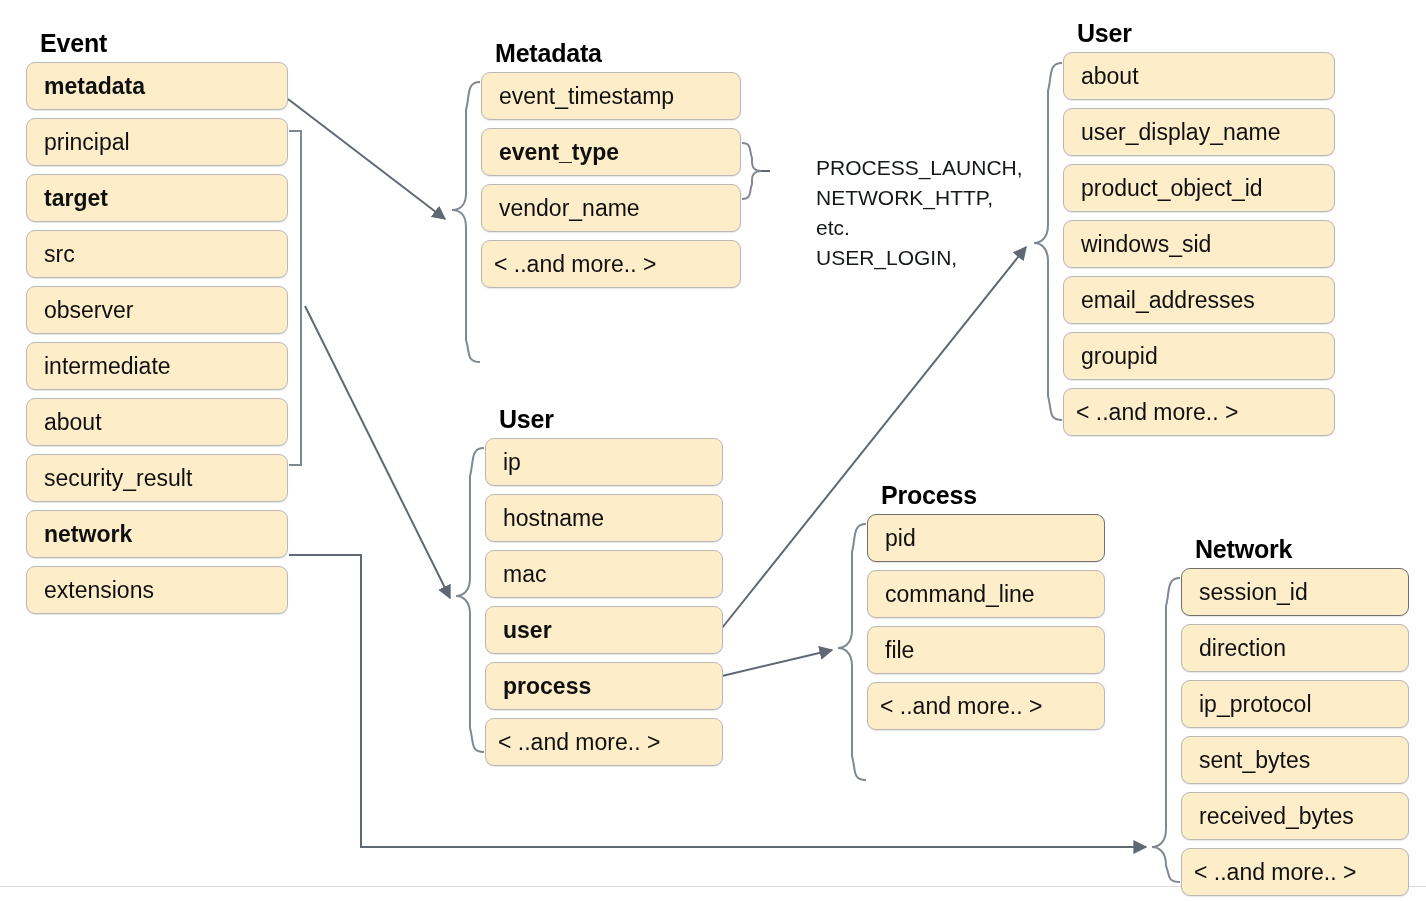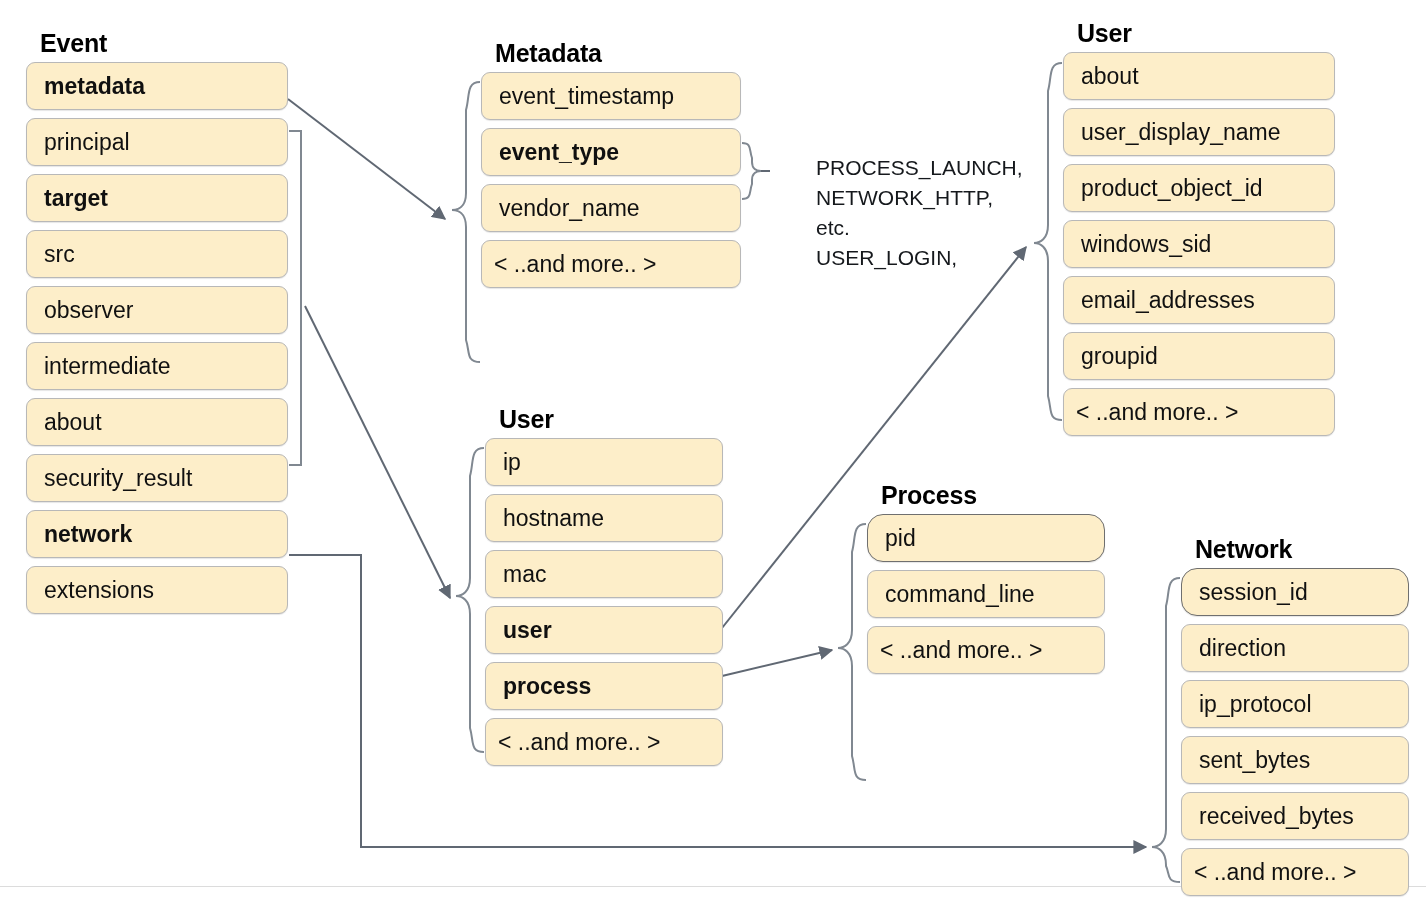--- a/index.html
+++ b/index.html
@@ -63,21 +63,20 @@
     white-space: nowrap;
   }
   .field.bold {
     font-weight: bold;
   }
   .field.more {
     padding-left: 12px;
   }
   .field.dark-border {
     border-color: #6f6f6f;
-    border-radius: 16px;
   }
   .enum-note {
     position: absolute;
     z-index: 2;
     font-size: 21px;
     line-height: 30px;
     color: #15181c;
     white-space: nowrap;
   }
   .enum-note div { white-space: nowrap; margin-left: 44px; }
@@ -251,20 +250,23 @@
 
   <div class="group" style="left:867px; top:480px; width:238px;">
     <div class="group-title">Process</div>
     <div class="fields">
       <div class="field dark-border">
         <span>pid</span>
       </div>
       <div class="field">
         <span>command_line</span>
       </div>
+      <div class="field">
+        <span>file</span>
+      </div>
       <div class="field more">
         <span>&lt; ..and more.. &gt;</span>
       </div>
     </div>
   </div>
 
   <div class="group" style="left:1181px; top:534px; width:228px;">
     <div class="group-title">Network</div>
     <div class="fields">
       <div class="field dark-border">

